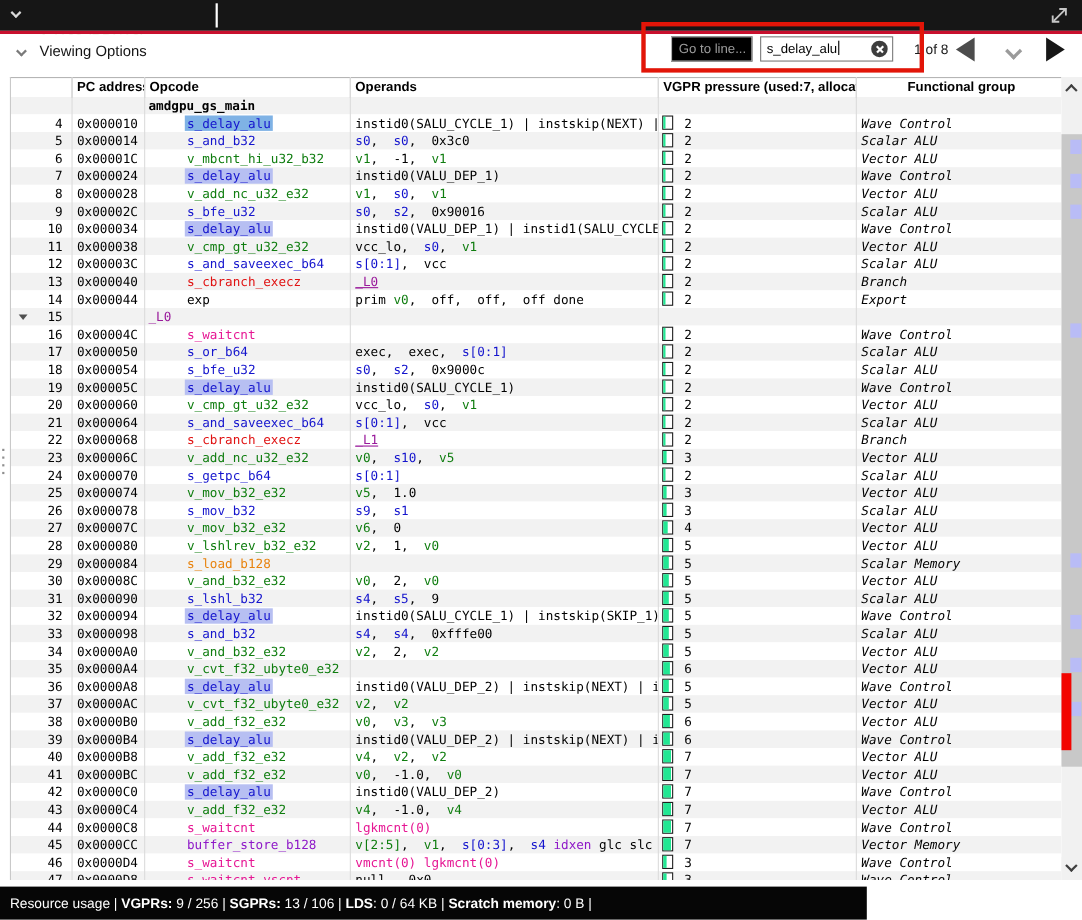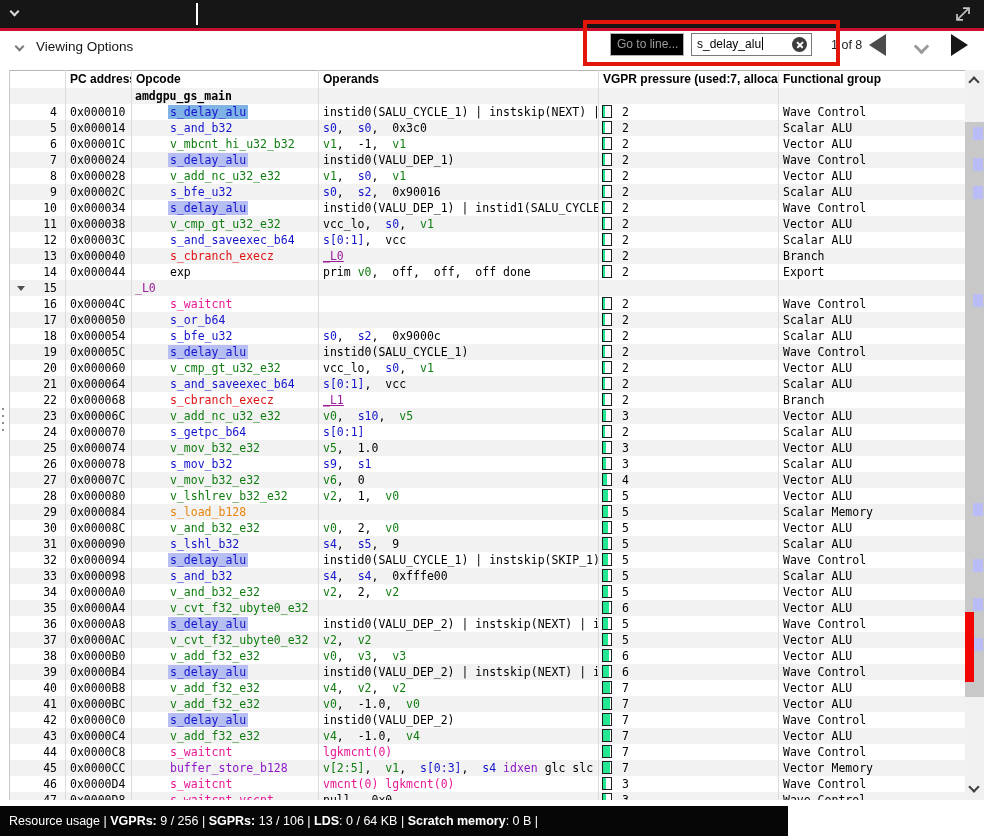--- a/index.html
+++ b/index.html
@@ -31,33 +31,33 @@
   .match-counter { position:absolute; left:831px; top:38px; font-size:12.5px; color:#1c1c1c; white-space:nowrap; }
   .nav-prev { position:absolute; left:869px; top:34px; width:0; height:0; border-top:11px solid transparent; border-bottom:11px solid transparent; border-right:17px solid #4c4c4c; cursor:pointer; }
   .nav-chev { position:absolute; left:916px; top:41px; width:11px; height:11px; border-right:3px solid #9b9b9b; border-bottom:3px solid #9b9b9b; transform:rotate(45deg); cursor:pointer; }
   .nav-next { position:absolute; left:951px; top:34px; width:0; height:0; border-top:11px solid transparent; border-bottom:11px solid transparent; border-left:17px solid #171717; cursor:pointer; }
 
   
   .thead { position:absolute; left:9px; top:70px; width:956px; height:18px; background:#fff; border-top:1px solid #b5b5b5; font-size:12px; font-weight:bold; color:#000; z-index:2; }
   .hc { position:absolute; top:0; height:18px; line-height:17px; padding-left:4px; border-left:1px solid #c2c2c2; white-space:nowrap; overflow:hidden; }
   .hc-addr { left:56px; width:66px; } .hc-op { left:122px; width:187px; }
   .hc-ops { left:309px; width:280px; } .hc-vgpr { left:589px; width:180px; }
-  .hc-grp { left:769px; width:206px; }
+  .hc-grp { left:769px; width:187px;text-align:center; }
   .tbody { position:absolute; left:9px; top:88px; width:956px; height:712px; overflow:hidden; font-family:"DejaVu Sans Mono", monospace; font-size:11.5px; color:#000; z-index:1; }
   .row { position:relative; height:16px; line-height:16px; white-space:nowrap; background:#fff; }
   .row.odd { background:#f2f2f2; }
   .row > div { position:absolute; top:0; height:16px; overflow:hidden; }
   .c-num { left:0; width:56px; text-align:right; padding-right:8px; }
   .c-addr { left:56px; width:66px; padding-left:5px; }
   .c-op  { left:122px; width:187px; }
   .c-op .opname { margin-left:37px; padding:0 2px; }
   .c-op .opname.islabel { margin-left:4px; padding:0; }
   .c-ops { left:309px; width:280px; padding-left:5px; white-space:pre; }
   .c-vgpr { left:589px; width:180px; }
-  .c-grp { left:769px; width:168px; padding-left:5px; }
+  .c-grp { left:769px; width:168px; padding-left:5px;font-style:italic; }
   .expander { position:absolute; left:8px; top:6px; width:0; height:0; border-left:4px solid transparent; border-right:4px solid transparent; border-top:5px solid #4f4f4f; cursor:pointer; }
   .pbar { position:absolute; left:4px; top:1px; width:10px; height:13px; border:1px solid #1e1e1e; background:#fff; }
   .pfill { position:absolute; left:0; top:0; bottom:0; }
   .pval { position:absolute; left:24px; }
   
   .op-s { color:#1414cd; } .op-v { color:#0f7d0f; } .op-b { color:#e01212; }
   .op-w { color:#e61794; } .op-m { color:#e8830e; } .op-x { color:#8e18c8; }
   .op-k { color:#000; } .op-lbl { color:#991a9b; } .op-main { color:#000; font-weight:bold; }
   .hl-m { background:#b7bff2; } .hl-cur { background:#7fb2e5; }
   
@@ -297,20 +297,21 @@
           <span class="pfill" style="position: absolute; left: 0px; top: 0px; bottom: 0px; width: 2px; background: rgb(34, 231, 147);"></span>
         </span>
         <span class="pval">2</span>
       </div>
       <div class="c-grp">Wave Control</div>
     </div>
     <div class="row odd">
       <div class="c-num">17</div>
       <div class="c-addr">0x000050</div>
       <div class="c-op"><span class="opname op-s">s_or_b64</span></div>
+      <div class="c-ops"><span class="t-k">exec,  exec,  </span><span class="t-s">s[0:1]</span></div>
       <div class="c-vgpr">
         <span class="pbar">
           <span class="pfill" style="position: absolute; left: 0px; top: 0px; bottom: 0px; width: 2px; background: rgb(34, 231, 147);"></span>
         </span>
         <span class="pval">2</span>
       </div>
       <div class="c-grp">Scalar ALU</div>
     </div>
     <div class="row">
       <div class="c-num">18</div>

